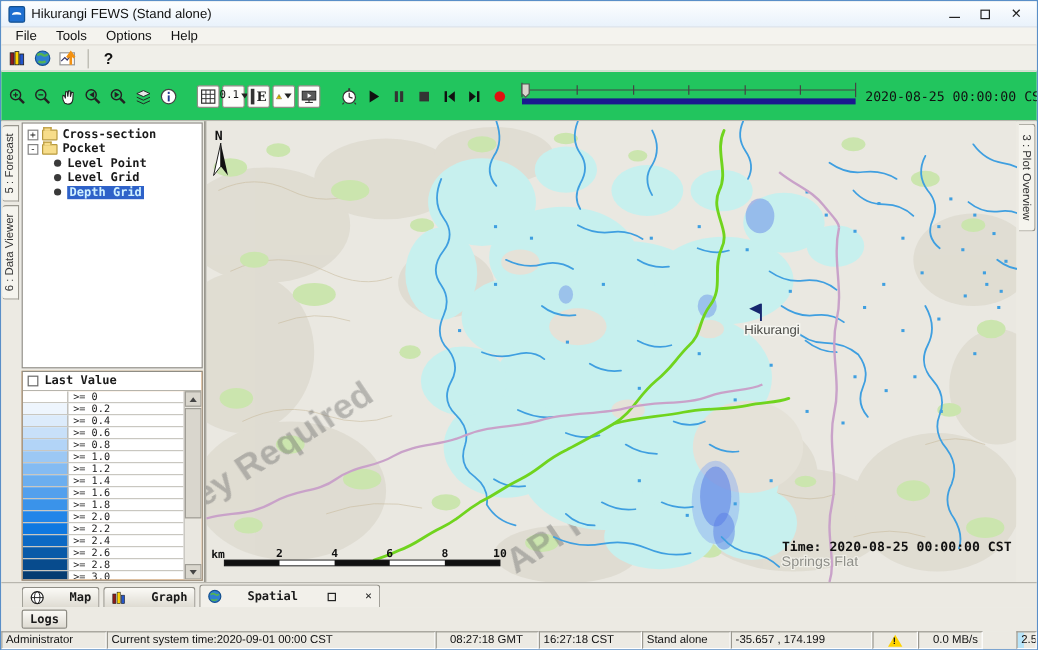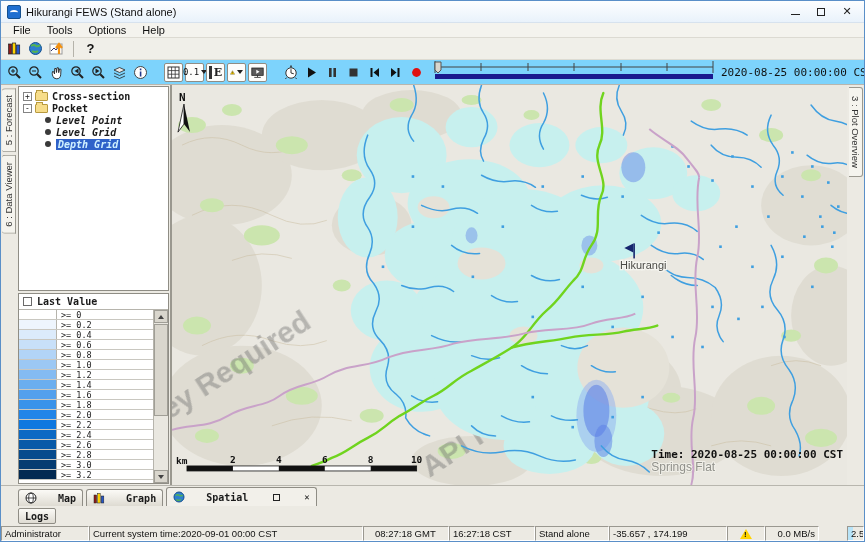--- a/index.html
+++ b/index.html
@@ -16,21 +16,21 @@
   .wbtn { width:26px; height:18px; display:flex; align-items:center; justify-content:center; font-size:11px; color:#222; }
   .min-glyph { width:9px; border-bottom:1px solid #222; height:1px; margin-top:6px; }
   .max-glyph { width:8px; height:8px; border:1px solid #222; }
 
   
   .menubar { height:15px; background:#f4f3ee; display:flex; align-items:center; padding-left:4px; border-bottom:1px solid #dcdad2; }
   .menuitem { font-size:11px; color:#111; padding:0 8px; }
 
   
   .toolbar1 { height:21px; display:flex; align-items:center; padding-left:3px; background:#f0efe9; }
-  .toolbar2 { height:26px; display:flex; align-items:center; padding-left:3px; background:#7dd3fc; border-top:1px solid #dddbd2; border-bottom:1px solid #b8b6ae; }
+  .toolbar2 { height:42px; display:flex; align-items:center; padding-left:3px; background:#22c55e; border-top:1px solid #dddbd2; border-bottom:1px solid #b8b6ae; }
   .tbtn { height:19px; min-width:19px; display:flex; align-items:center; justify-content:center; margin:0 1px; }
   .tsep { width:1px; height:16px; background:#b5b3aa; margin:0 6px; }
   .boxed { border:1px solid #8f8d85; background:#fdfdfb; border-radius:2px; padding:0 2px; }
   .caret { width:0; height:0; border-left:3px solid transparent; border-right:3px solid transparent; border-top:4px solid #222; margin-left:2px; }
   .qmark { font-size:13px; font-weight:bold; color:#111; }
   .gridval { font-size:9px; font-family:"DejaVu Sans Mono",monospace; color:#111; }
   .bluedot { width:5px; height:5px; border-radius:50%; background:#2255cc; margin-right:1px; }
   .elabel { font-size:11px; font-weight:bold; font-family:"DejaVu Serif",serif; color:#222; border-left:3px solid #333; padding-left:2px; }
   .datetime { font-size:11px; font-family:"DejaVu Sans Mono",monospace; color:#111; margin-left:6px; white-space:nowrap; }
   .timeline { margin-left:6px; }
@@ -38,21 +38,21 @@
   
   .content { flex:1; display:flex; min-height:0; }
   .ltabs { width:16px; background:#eceae3; display:flex; flex-direction:column; align-items:center; padding-top:0; }
   .vtab { writing-mode:vertical-rl; transform:rotate(180deg); font-size:9.5px; color:#333; background:#f5f4ee; border:1px solid #9a988f; border-right:none; border-radius:0 3px 3px 0; padding:6px 1px; margin-top:3px; white-space:nowrap; }
   .rtabs { width:17px; background:#eceae3; display:flex; flex-direction:column; align-items:center; }
   .vtab-r { writing-mode:vertical-rl; font-size:9.5px; color:#333; background:#f5f4ee; border:1px solid #9a988f; border-left:none; border-radius:0 3px 3px 0; padding:8px 1px; margin-top:2px; white-space:nowrap; }
 
   .lpanel { width:154px; background:#eceae3; display:flex; flex-direction:column; border-right:1px solid #9a988f; }
   .treebox { height:205px; background:#fff; border:1px solid #8f8d85; margin:1px; overflow:hidden; font-family:"DejaVu Sans Mono",monospace; font-weight:bold; font-size:10px; color:#1a1a1a; padding-top:3px; }
   .trow { display:flex; align-items:center; height:12px; padding-left:4px; white-space:nowrap; }
-  .trow.child { padding-left:26px;font-style:italic; }
+  .trow.child { padding-left:26px; }
   .exp { width:9px; height:9px; border:1px solid #848484; background:#fff; font-size:8px; line-height:7px; text-align:center; margin-right:3px; font-weight:normal; flex:0 0 auto; }
   .folder { width:13px; height:9px; background:#f7dd8a; border:1px solid #b89a3f; border-radius:1px; margin-right:4px; position:relative; flex:0 0 auto; }
   .folder::before { content:""; position:absolute; top:-3px; left:0; width:5px; height:2px; background:#f7dd8a; border:1px solid #b89a3f; border-bottom:none; }
   .bullet { width:6px; height:6px; border-radius:50%; background:#3a3a3a; margin-right:5px; flex:0 0 auto; }
   .sel { background:#2e62c9; color:#cff0ff; padding:0 2px; }
 
   .legend { flex:1; background:#fdba74; border:1px solid #8f8d85; margin:1px; display:flex; flex-direction:column; overflow:hidden; }
   .legendhead { height:16px; display:flex; align-items:center; padding-left:4px; background:#fff; border-bottom:1px solid #b6b4ac; font-family:"DejaVu Sans Mono",monospace; font-size:10px; font-weight:bold; color:#1a1a1a; }
   .cb { width:9px; height:9px; border:1px solid #6a6a6a; background:#fff; margin-right:5px; flex:0 0 auto; }
   .legendbody { flex:1; display:flex; min-height:0; background:#fff; }

